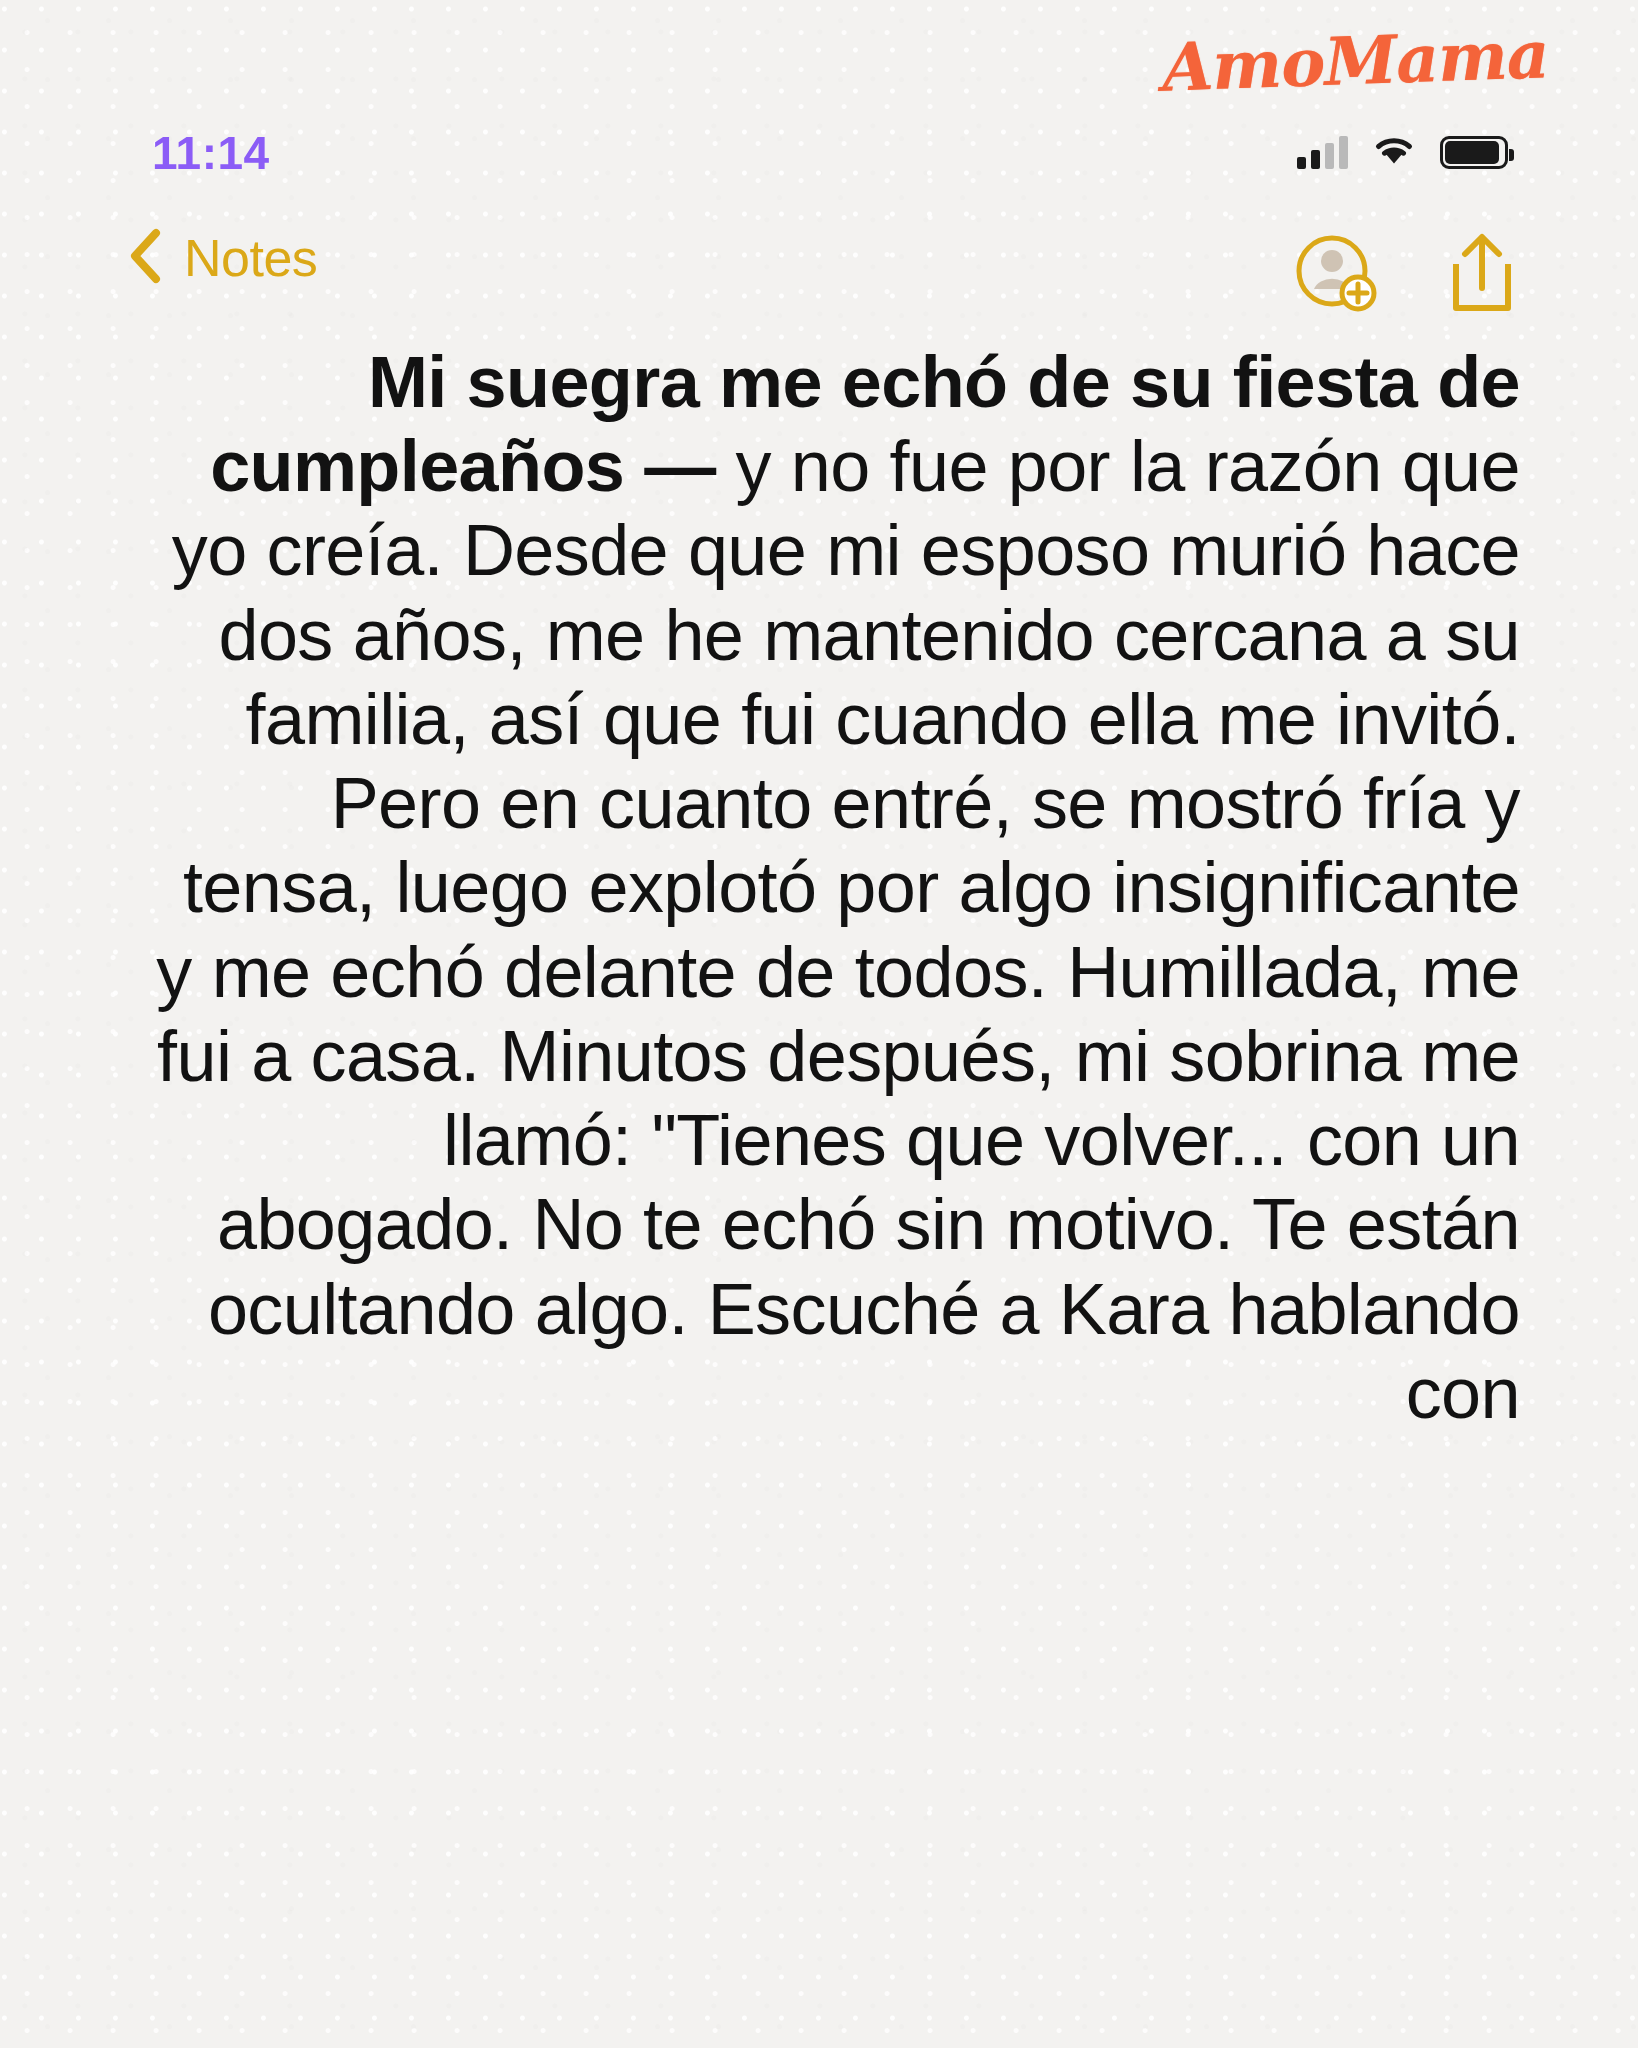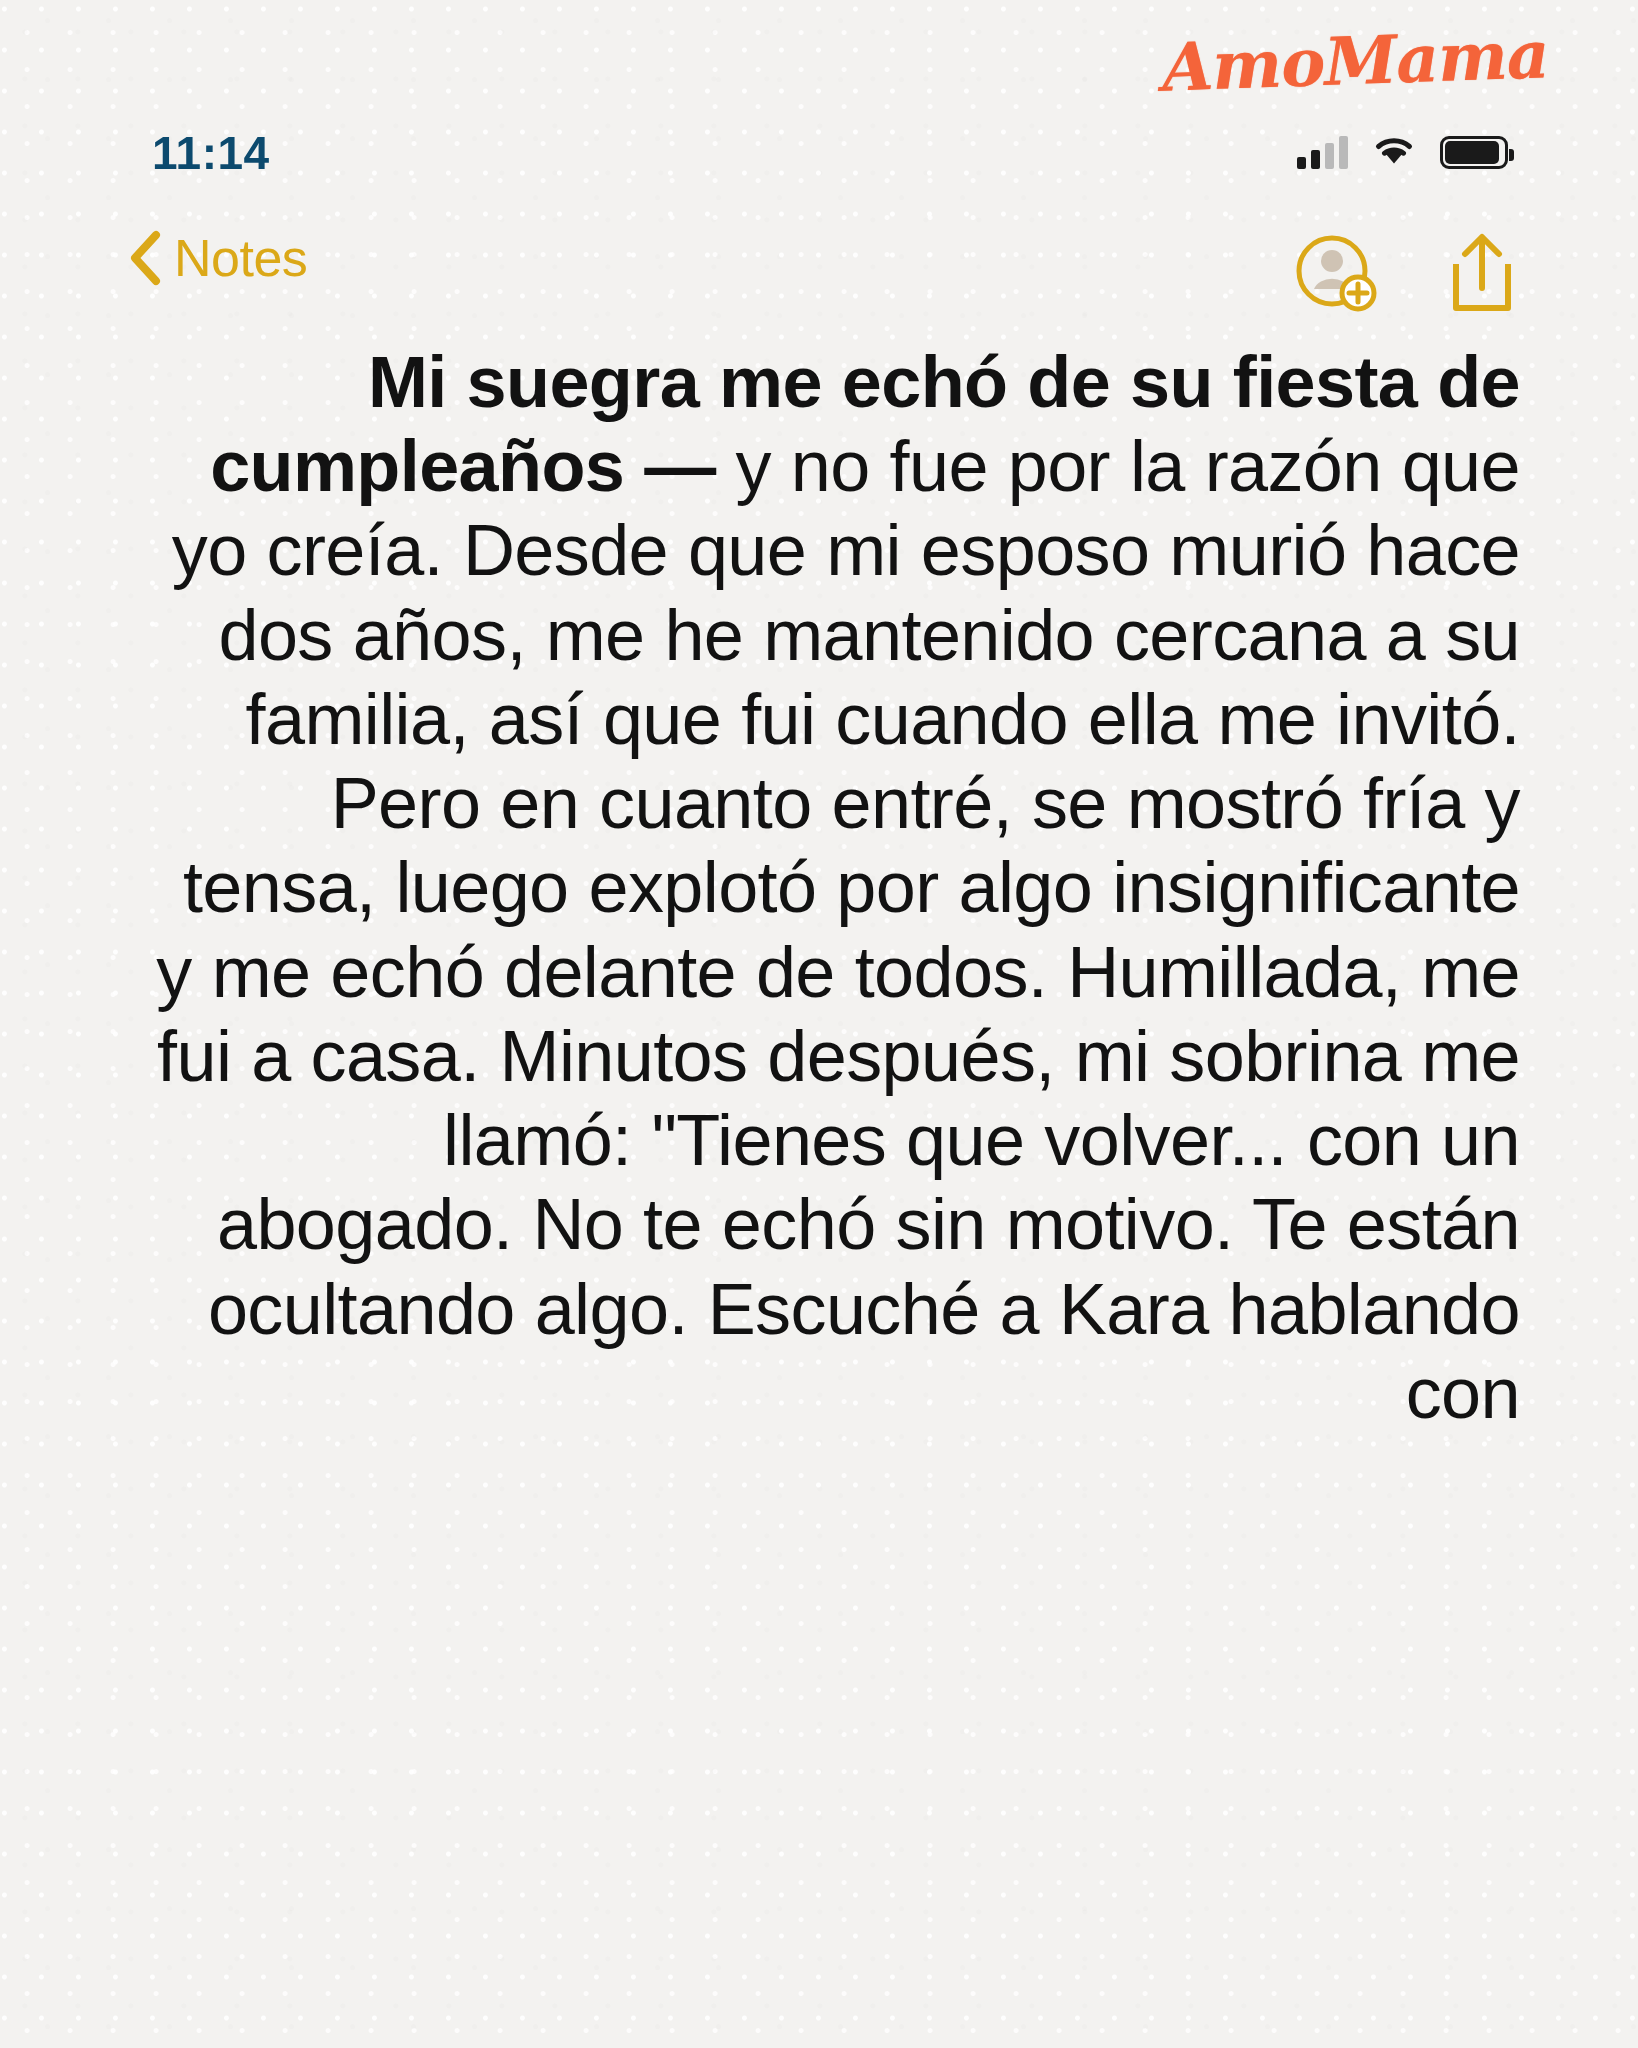--- a/index.html
+++ b/index.html
@@ -52,21 +52,21 @@
     left: 0;
     width: 1638px;
     height: 70px;
   }
   .status-time {
     position: absolute;
     left: 152px;
     top: 0;
     font-size: 46px;
     font-weight: bold;
-    color: #0c4a6e;
+    color: #8b5cf6;
     letter-spacing: 0.5px;
   }
   .status-icons {
     position: absolute;
     right: 130px;
     top: 6px;
     display: flex;
     align-items: center;
     gap: 22px;
   }
@@ -120,22 +120,22 @@
     top: 228px;
     left: 0;
     width: 1638px;
     height: 96px;
   }
   .back-button {
     position: absolute;
     left: 128px;
     top: 0;
     display: flex;
-    align-items: center;
-    gap: 12px;
+    align-items: flex-start;
+    gap: 22px;
     color: #d8a617;
     cursor: pointer;
   }
   .back-chevron {
     width: 34px;
     height: 56px;
   }
   .back-label {
     font-size: 52px;
     font-weight: 500;

